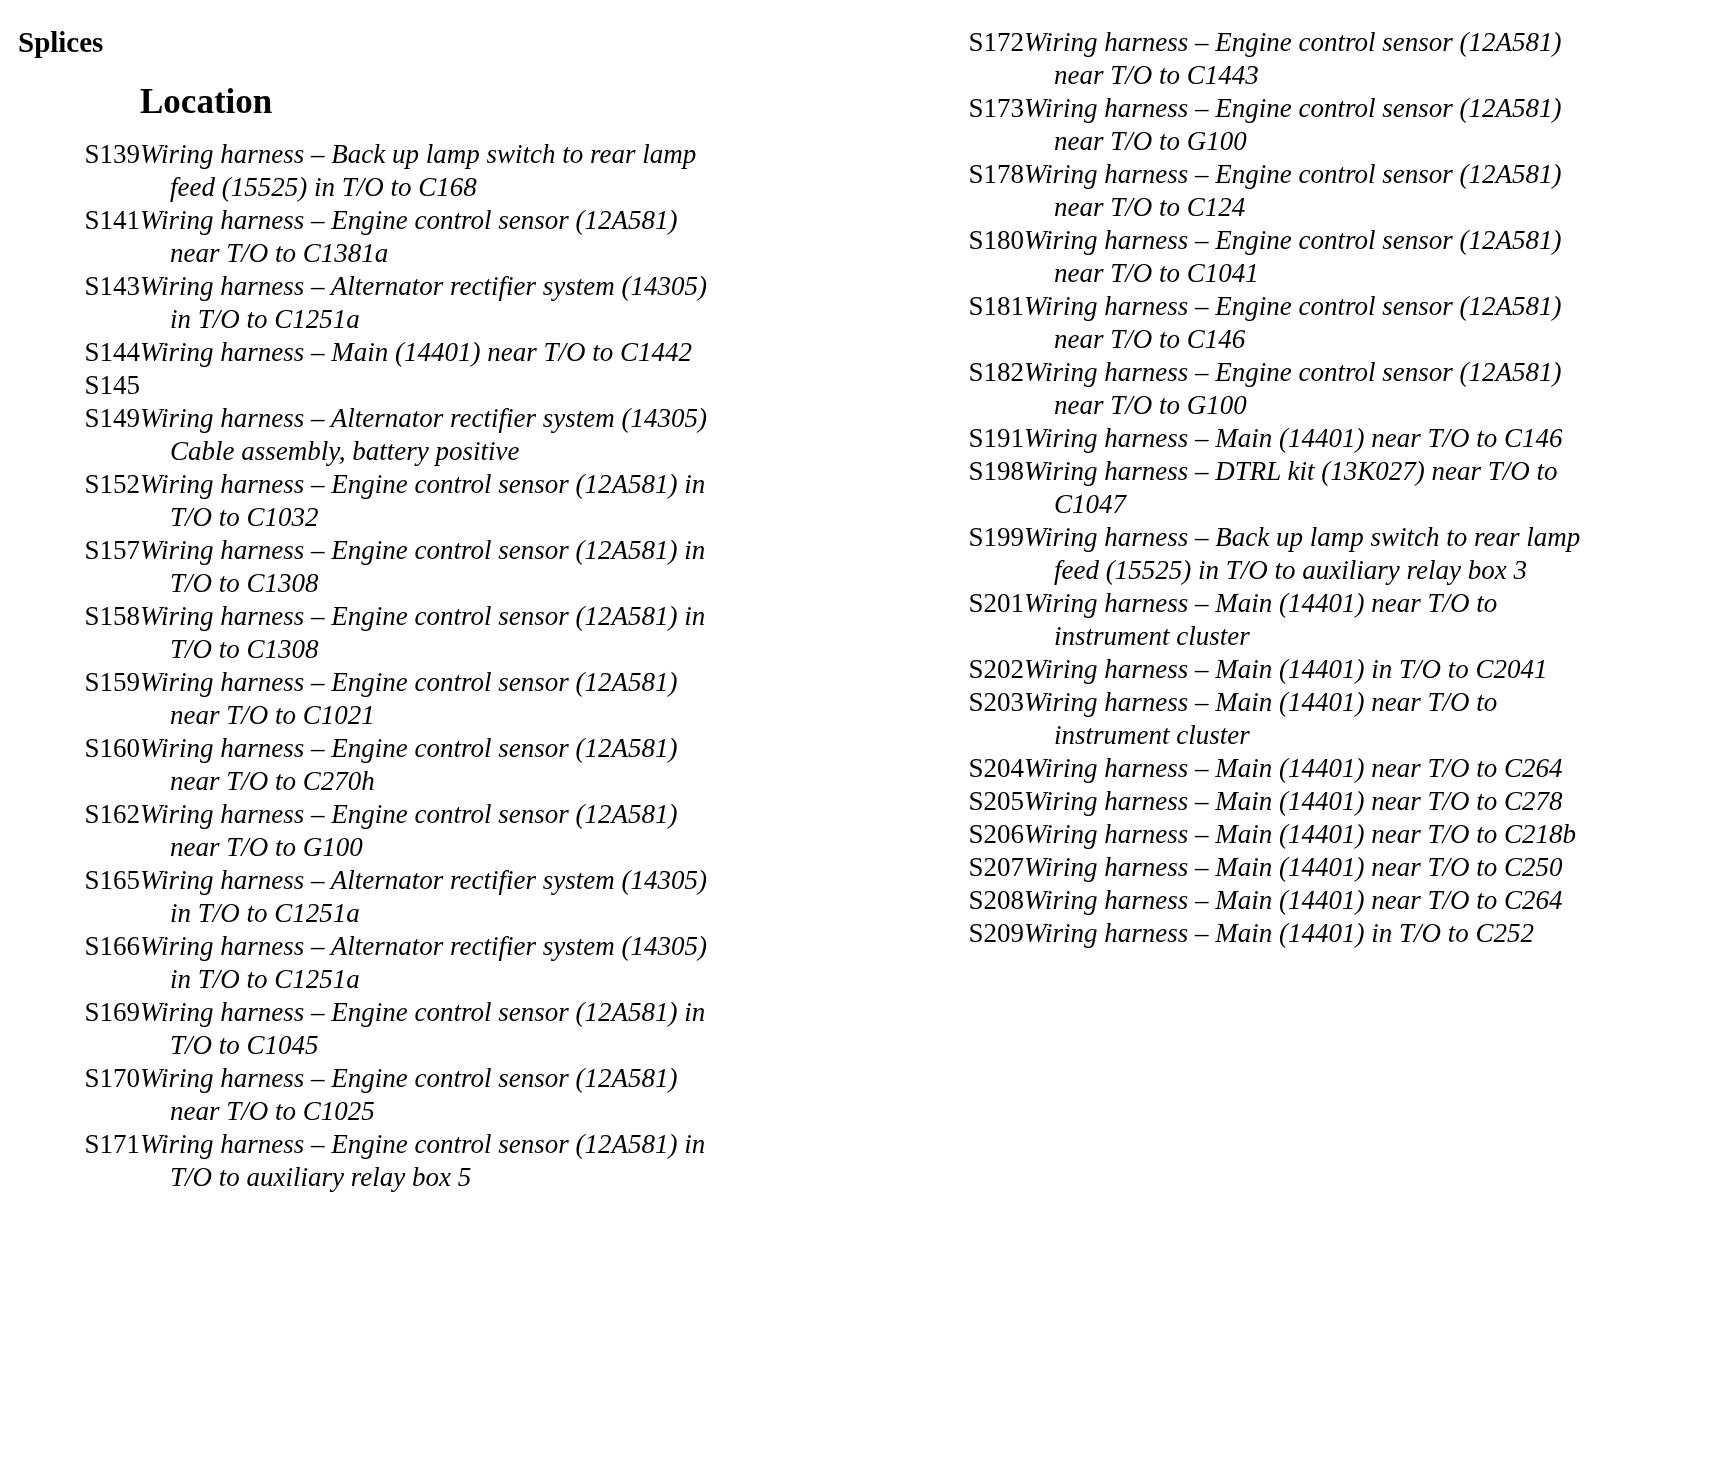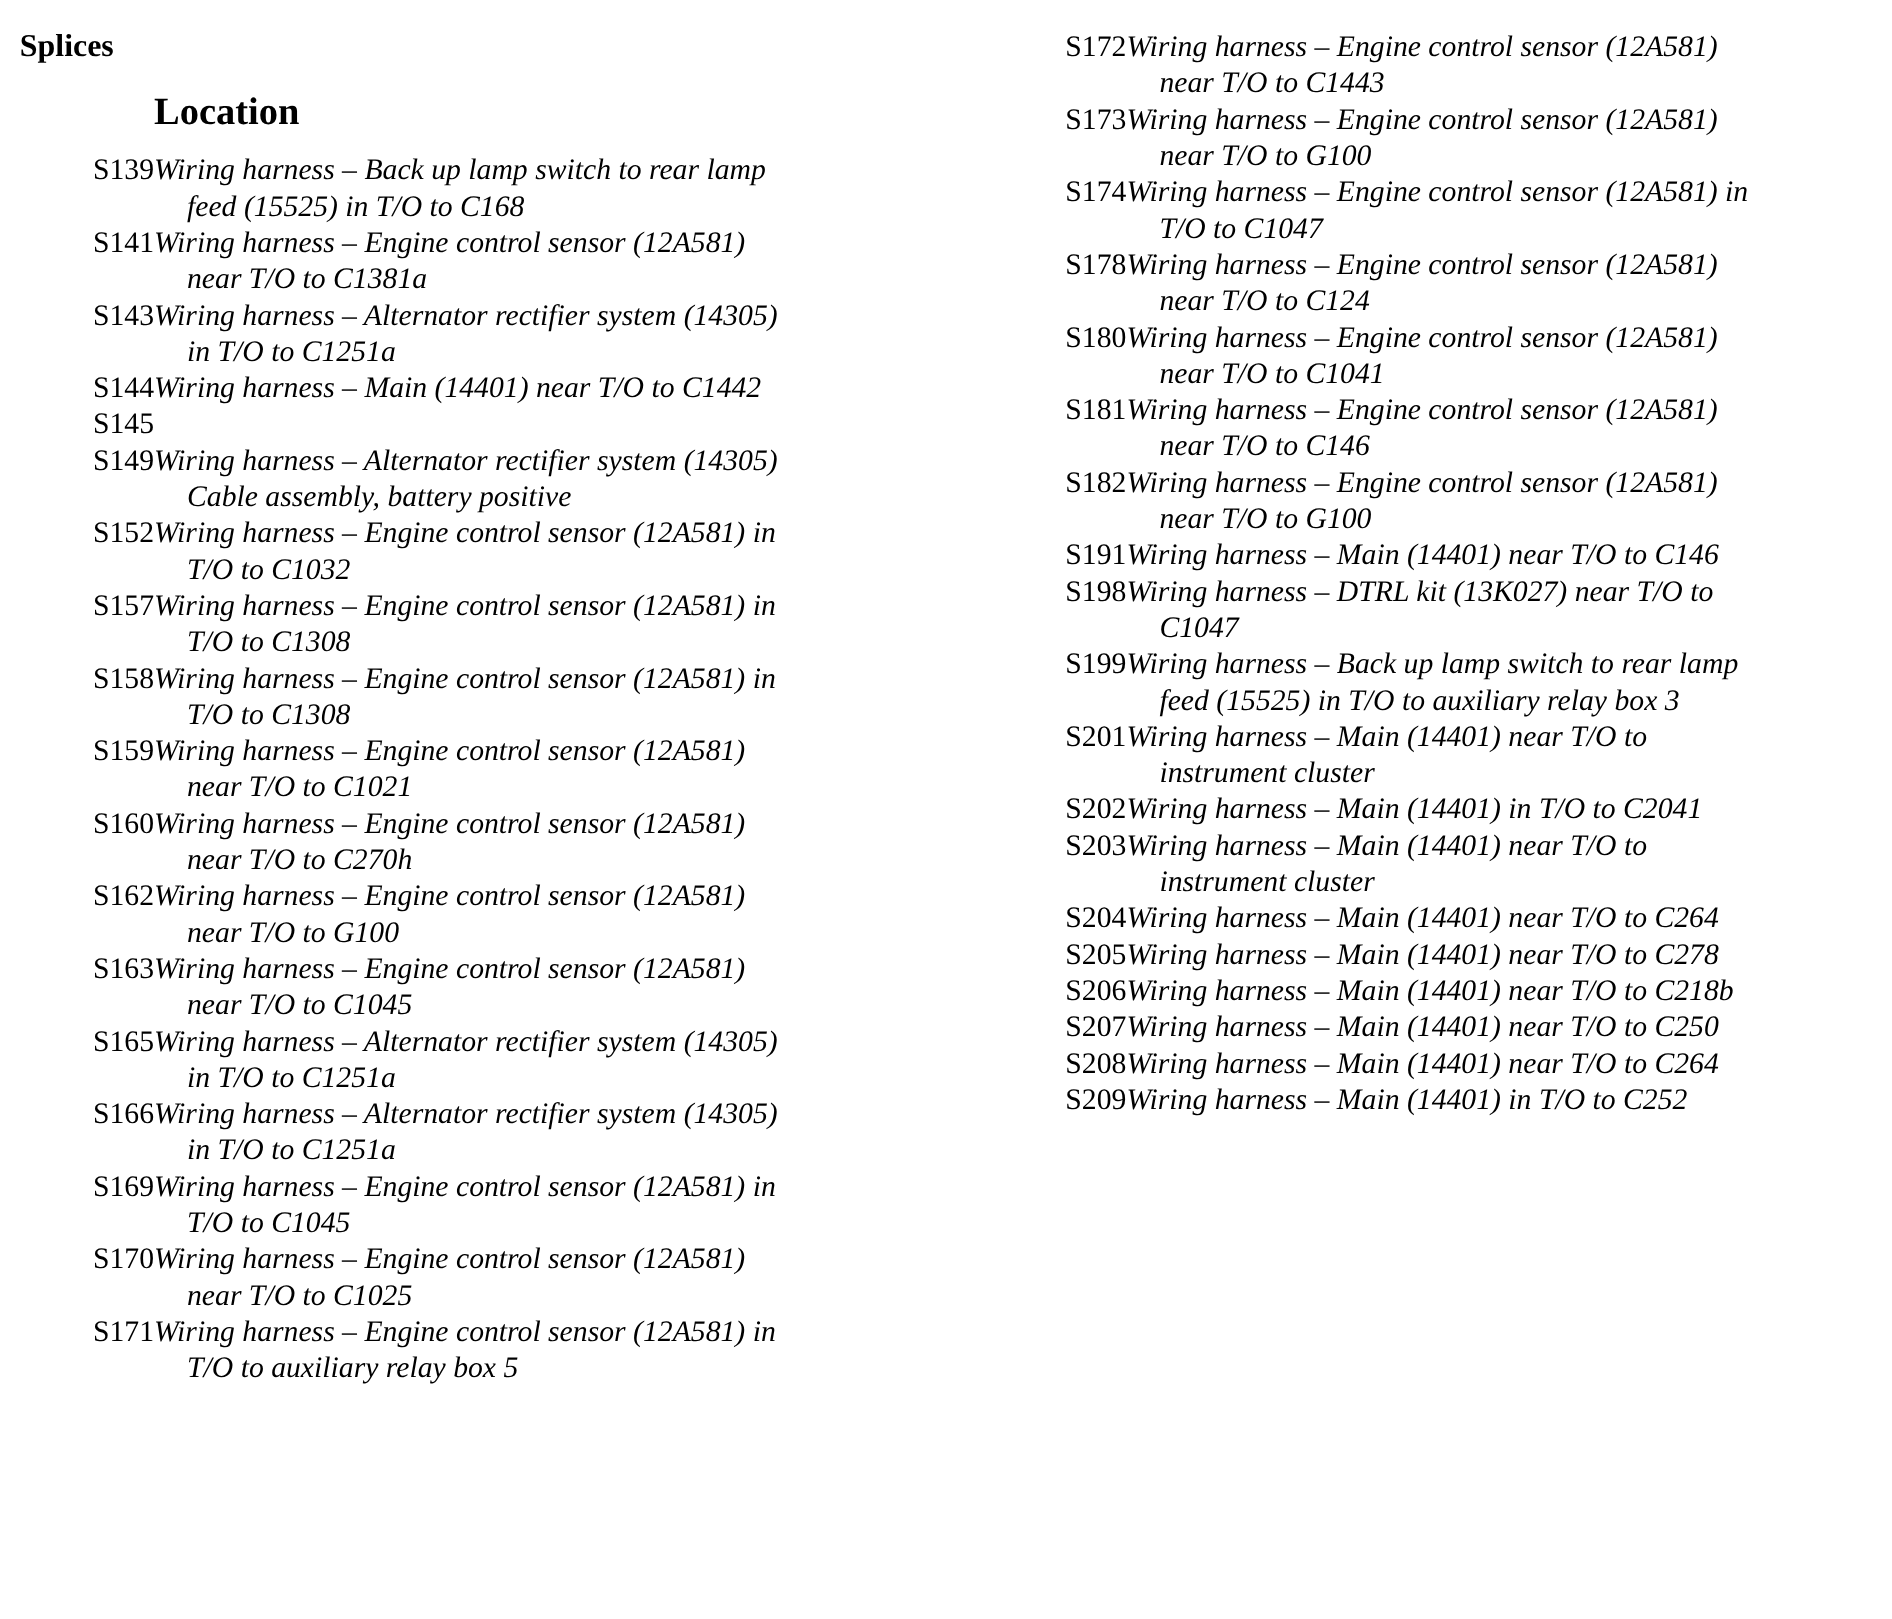--- a/index.html
+++ b/index.html
@@ -107,24 +107,20 @@
         </div>
         <div class="entry">
           <div class="code">S160</div>
           <div class="loc">Wiring harness – Engine control sensor (12A581) near T/O to C270h</div>
         </div>
         <div class="entry">
           <div class="code">S162</div>
           <div class="loc">Wiring harness – Engine control sensor (12A581) near T/O to G100</div>
         </div>
         <div class="entry">
-          <div class="code">S163</div>
-          <div class="loc">Wiring harness – Engine control sensor (12A581) near T/O to C1045</div>
-        </div>
-        <div class="entry">
           <div class="code">S165</div>
           <div class="loc">Wiring harness – Alternator rectifier system (14305) in T/O to C1251a</div>
         </div>
         <div class="entry">
           <div class="code">S166</div>
           <div class="loc">Wiring harness – Alternator rectifier system (14305) in T/O to C1251a</div>
         </div>
         <div class="entry">
           <div class="code">S169</div>
           <div class="loc">Wiring harness – Engine control sensor (12A581) in T/O to C1045</div>
@@ -141,24 +137,20 @@
   </div>
   <div class="col col-right">
     <div id="entries-right">
         <div class="entry">
           <div class="code">S172</div>
           <div class="loc">Wiring harness – Engine control sensor (12A581) near T/O to C1443</div>
         </div>
         <div class="entry">
           <div class="code">S173</div>
           <div class="loc">Wiring harness – Engine control sensor (12A581) near T/O to G100</div>
-        </div>
-        <div class="entry">
-          <div class="code">S174</div>
-          <div class="loc">Wiring harness – Engine control sensor (12A581) in T/O to C1047</div>
         </div>
         <div class="entry">
           <div class="code">S178</div>
           <div class="loc">Wiring harness – Engine control sensor (12A581) near T/O to C124</div>
         </div>
         <div class="entry">
           <div class="code">S180</div>
           <div class="loc">Wiring harness – Engine control sensor (12A581) near T/O to C1041</div>
         </div>
         <div class="entry">

